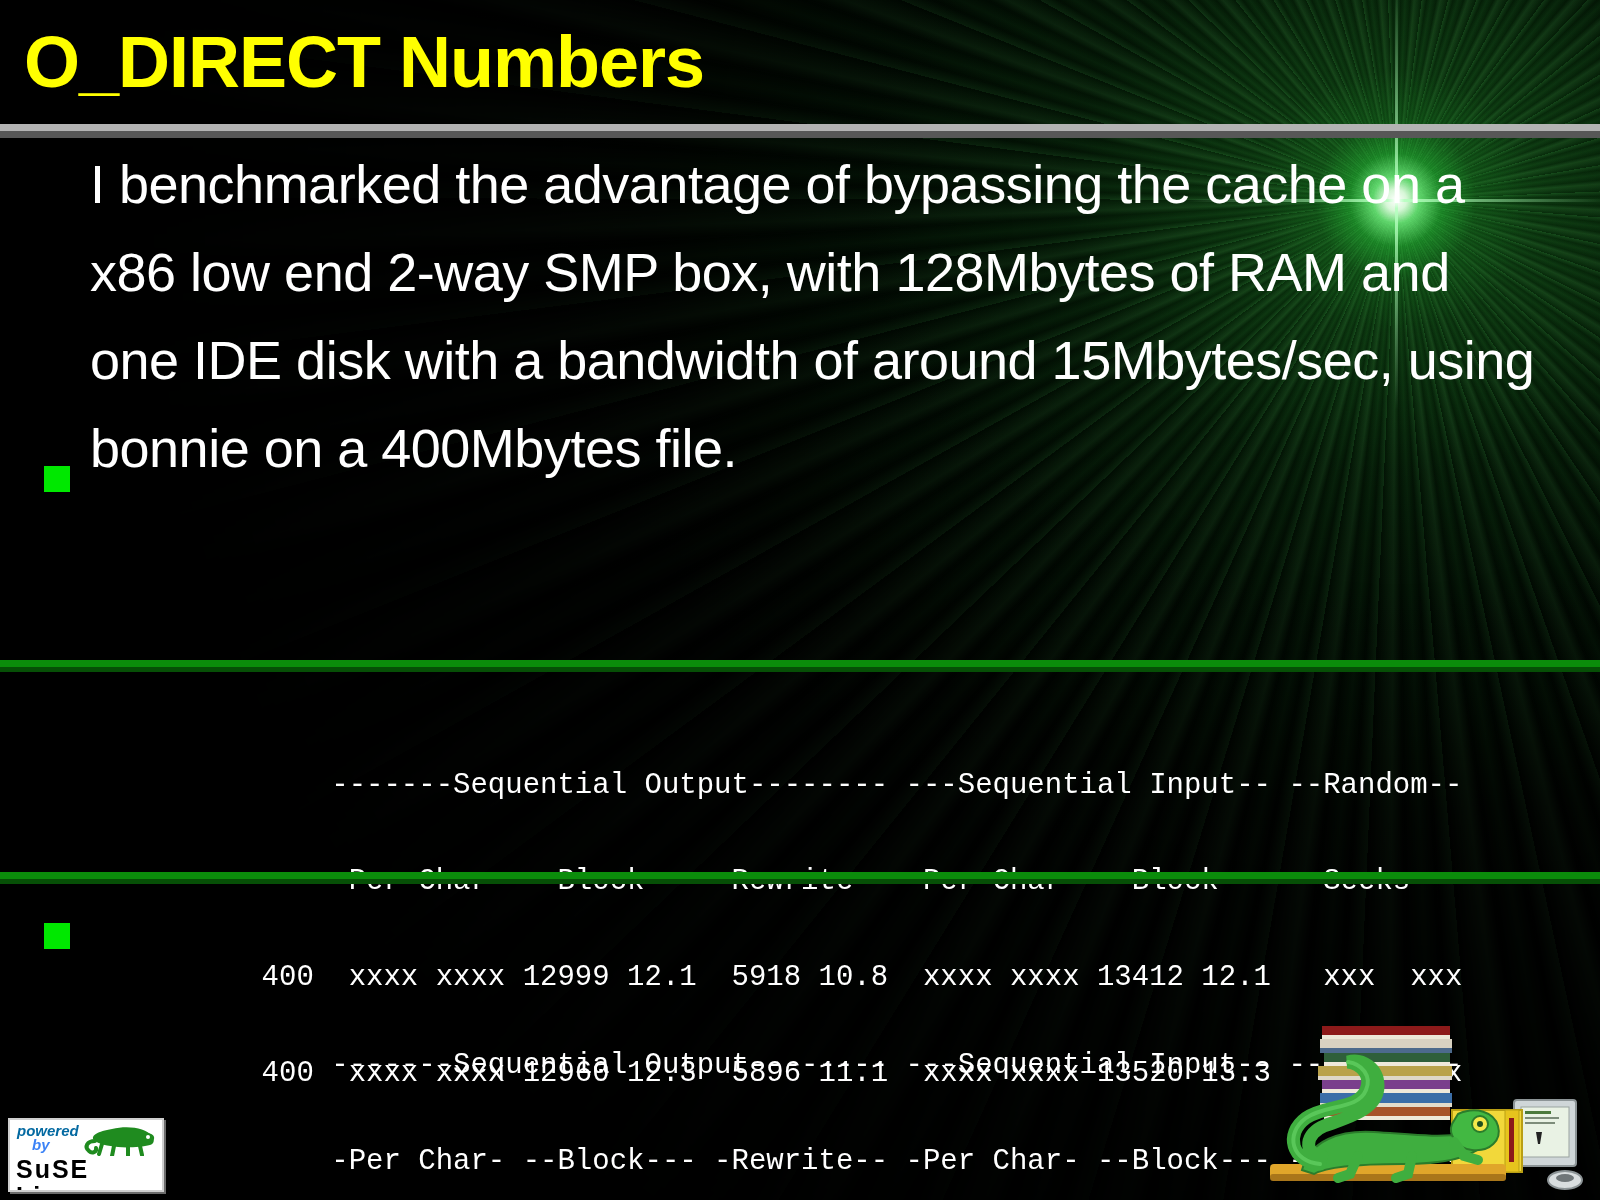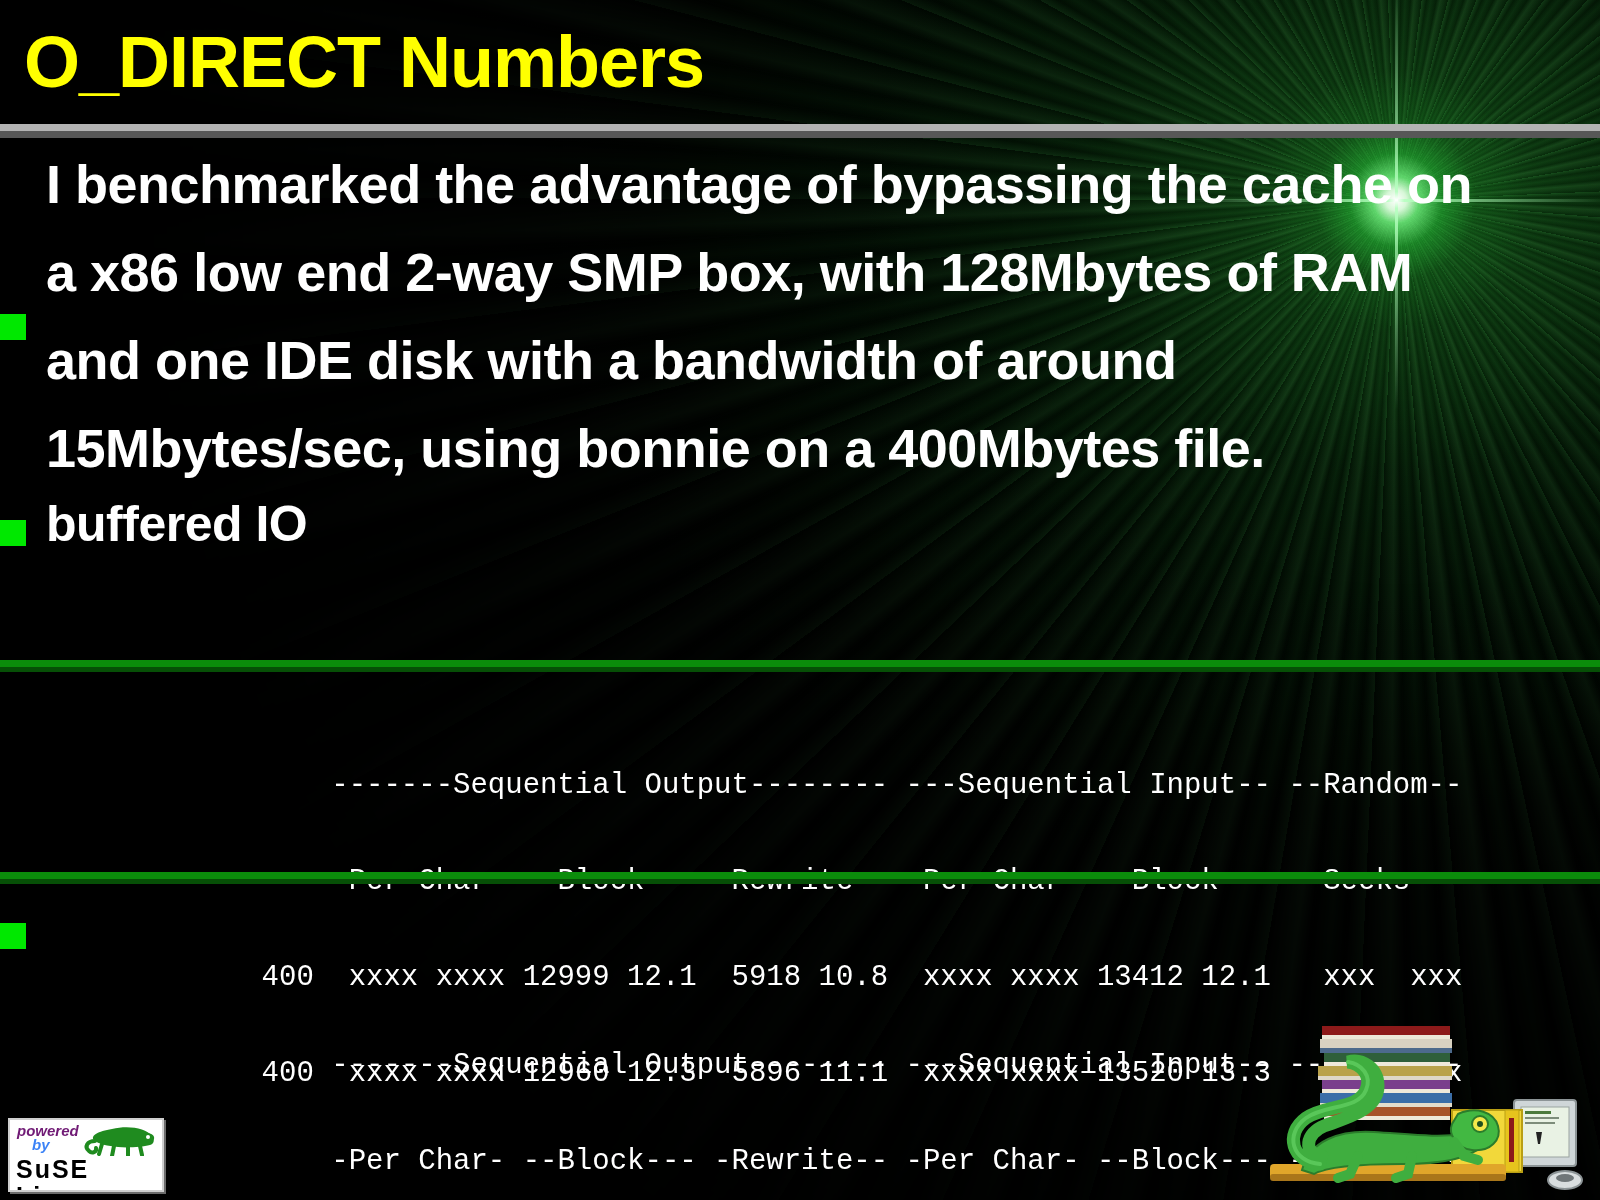--- a/index.html
+++ b/index.html
@@ -137,22 +137,22 @@
   
   .body-area {
     position: absolute;
     left: 0;
     top: 140px;
     width: 1600px;
   }
   .bullet-row {
     position: relative;
     display: flex;
-    align-items: center;
-    font-weight: bold;
+    align-items: flex-end;
+    padding-left: 44px;
   }
   .bullet-sq {
     width: 26px;
     height: 26px;
     background: #00e800;
     flex: 0 0 26px;
     margin-top: 22px;
     margin-right: 20px;
   }
   .bullet-text {
@@ -202,21 +202,21 @@
     border: 2px solid #cfcfcf;
     box-shadow: 2px 2px 0 rgba(120,120,120,0.9);
     overflow: hidden;
   }
   .suse-logo .pw {
     position: absolute;
     left: 7px; top: 3px;
     font-size: 15px;
     font-style: italic;
     font-weight: bold;
-    color: #701a75;
+    color: #0369a1;
     line-height: 15px;
     font-family: "Liberation Sans", sans-serif;
   }
   .suse-logo .by {
     position: absolute;
     left: 22px; top: 17px;
     font-size: 15px;
     font-style: italic;
     font-weight: bold;
     color: #3b82f6;
@@ -266,24 +266,20 @@
     <div class="band-dark"></div>
   </div>
 
   <div class="body-area">
 
     <div class="bullet-row">
       <span class="bullet-sq"></span>
       <span class="bullet-text para">I benchmarked the advantage of bypassing the cache on a x86 low end 2-way SMP box, with 128Mbytes of RAM and one IDE disk with a bandwidth of around 15Mbytes/sec, using bonnie on a 400Mbytes file.</span>
     </div>
 
-    <div class="bullet-row" style="margin-top:-4px;">
-      <span class="bullet-sq" style="margin-top:18px;"></span>
-      <span class="bullet-text bullet-small">buffered IO</span>
-    </div>
 
   </div>
 
   <div class="green-rule" style="top:660px;">
     <div class="g1"></div>
     <div class="g2"></div>
   </div>
 
   <div class="mono-block" style="left:192px; top:706px;">
     <span class="mline">        -------Sequential Output-------- ---Sequential Input-- --Random--</span>

